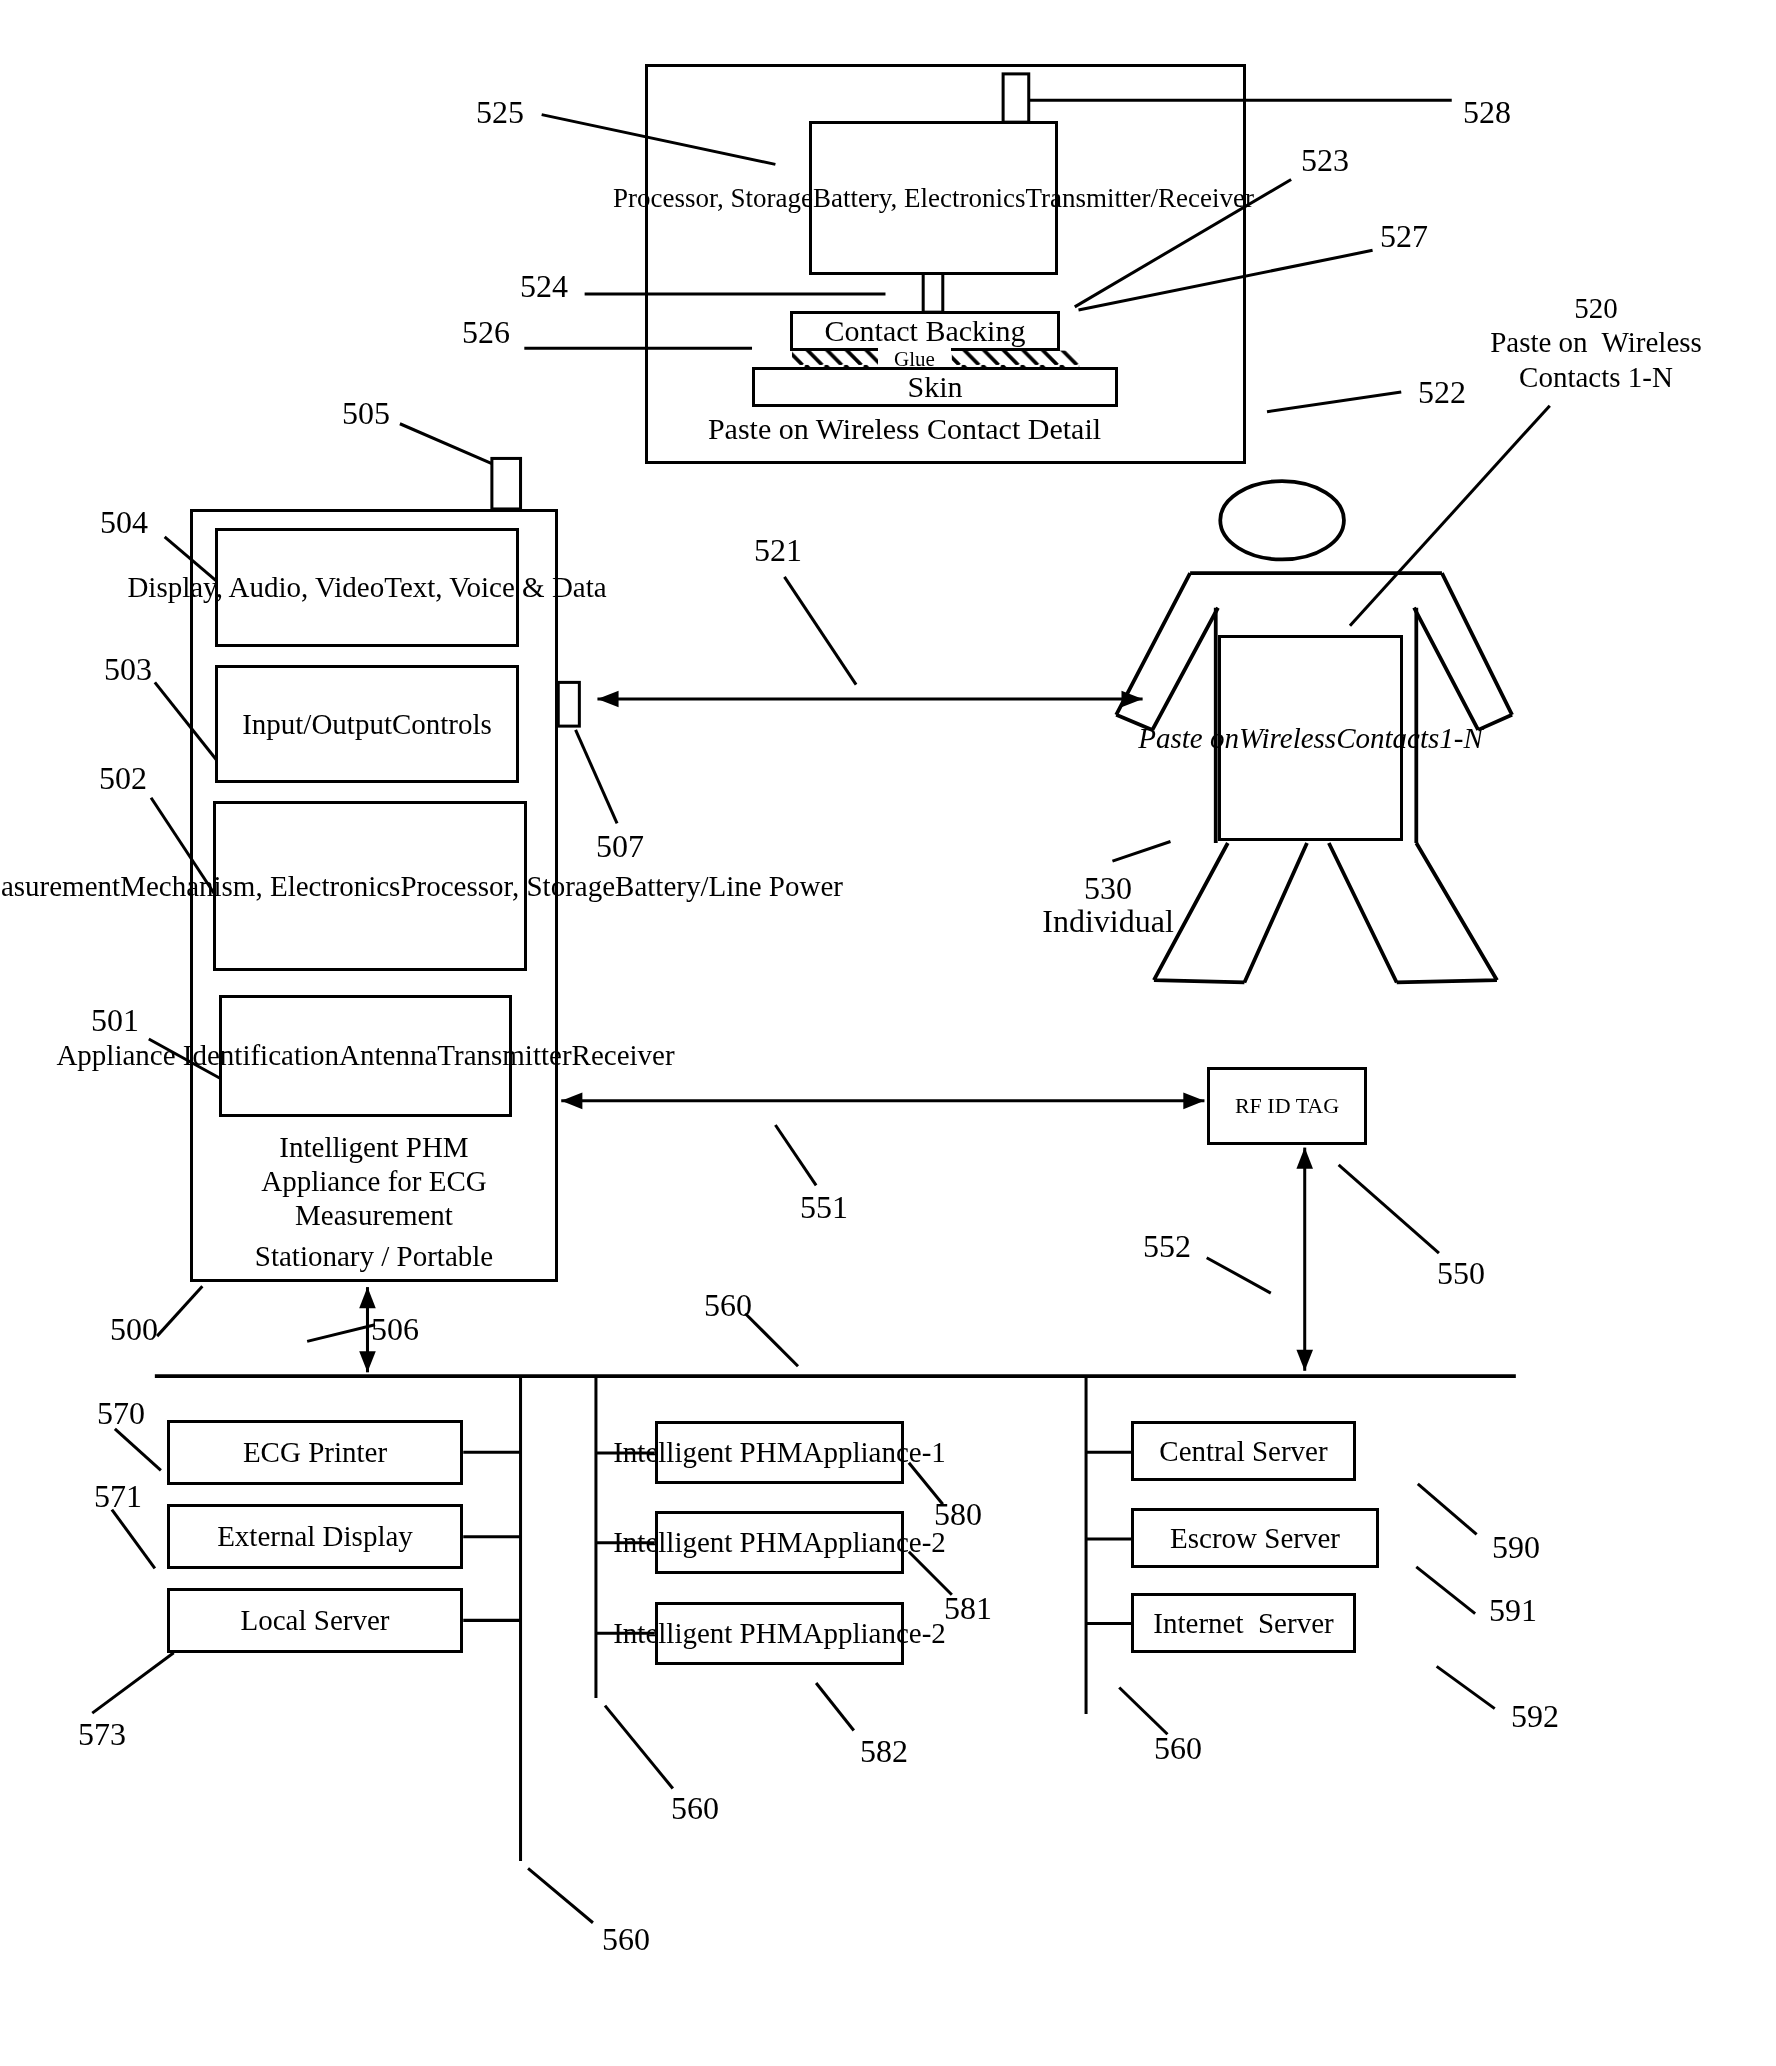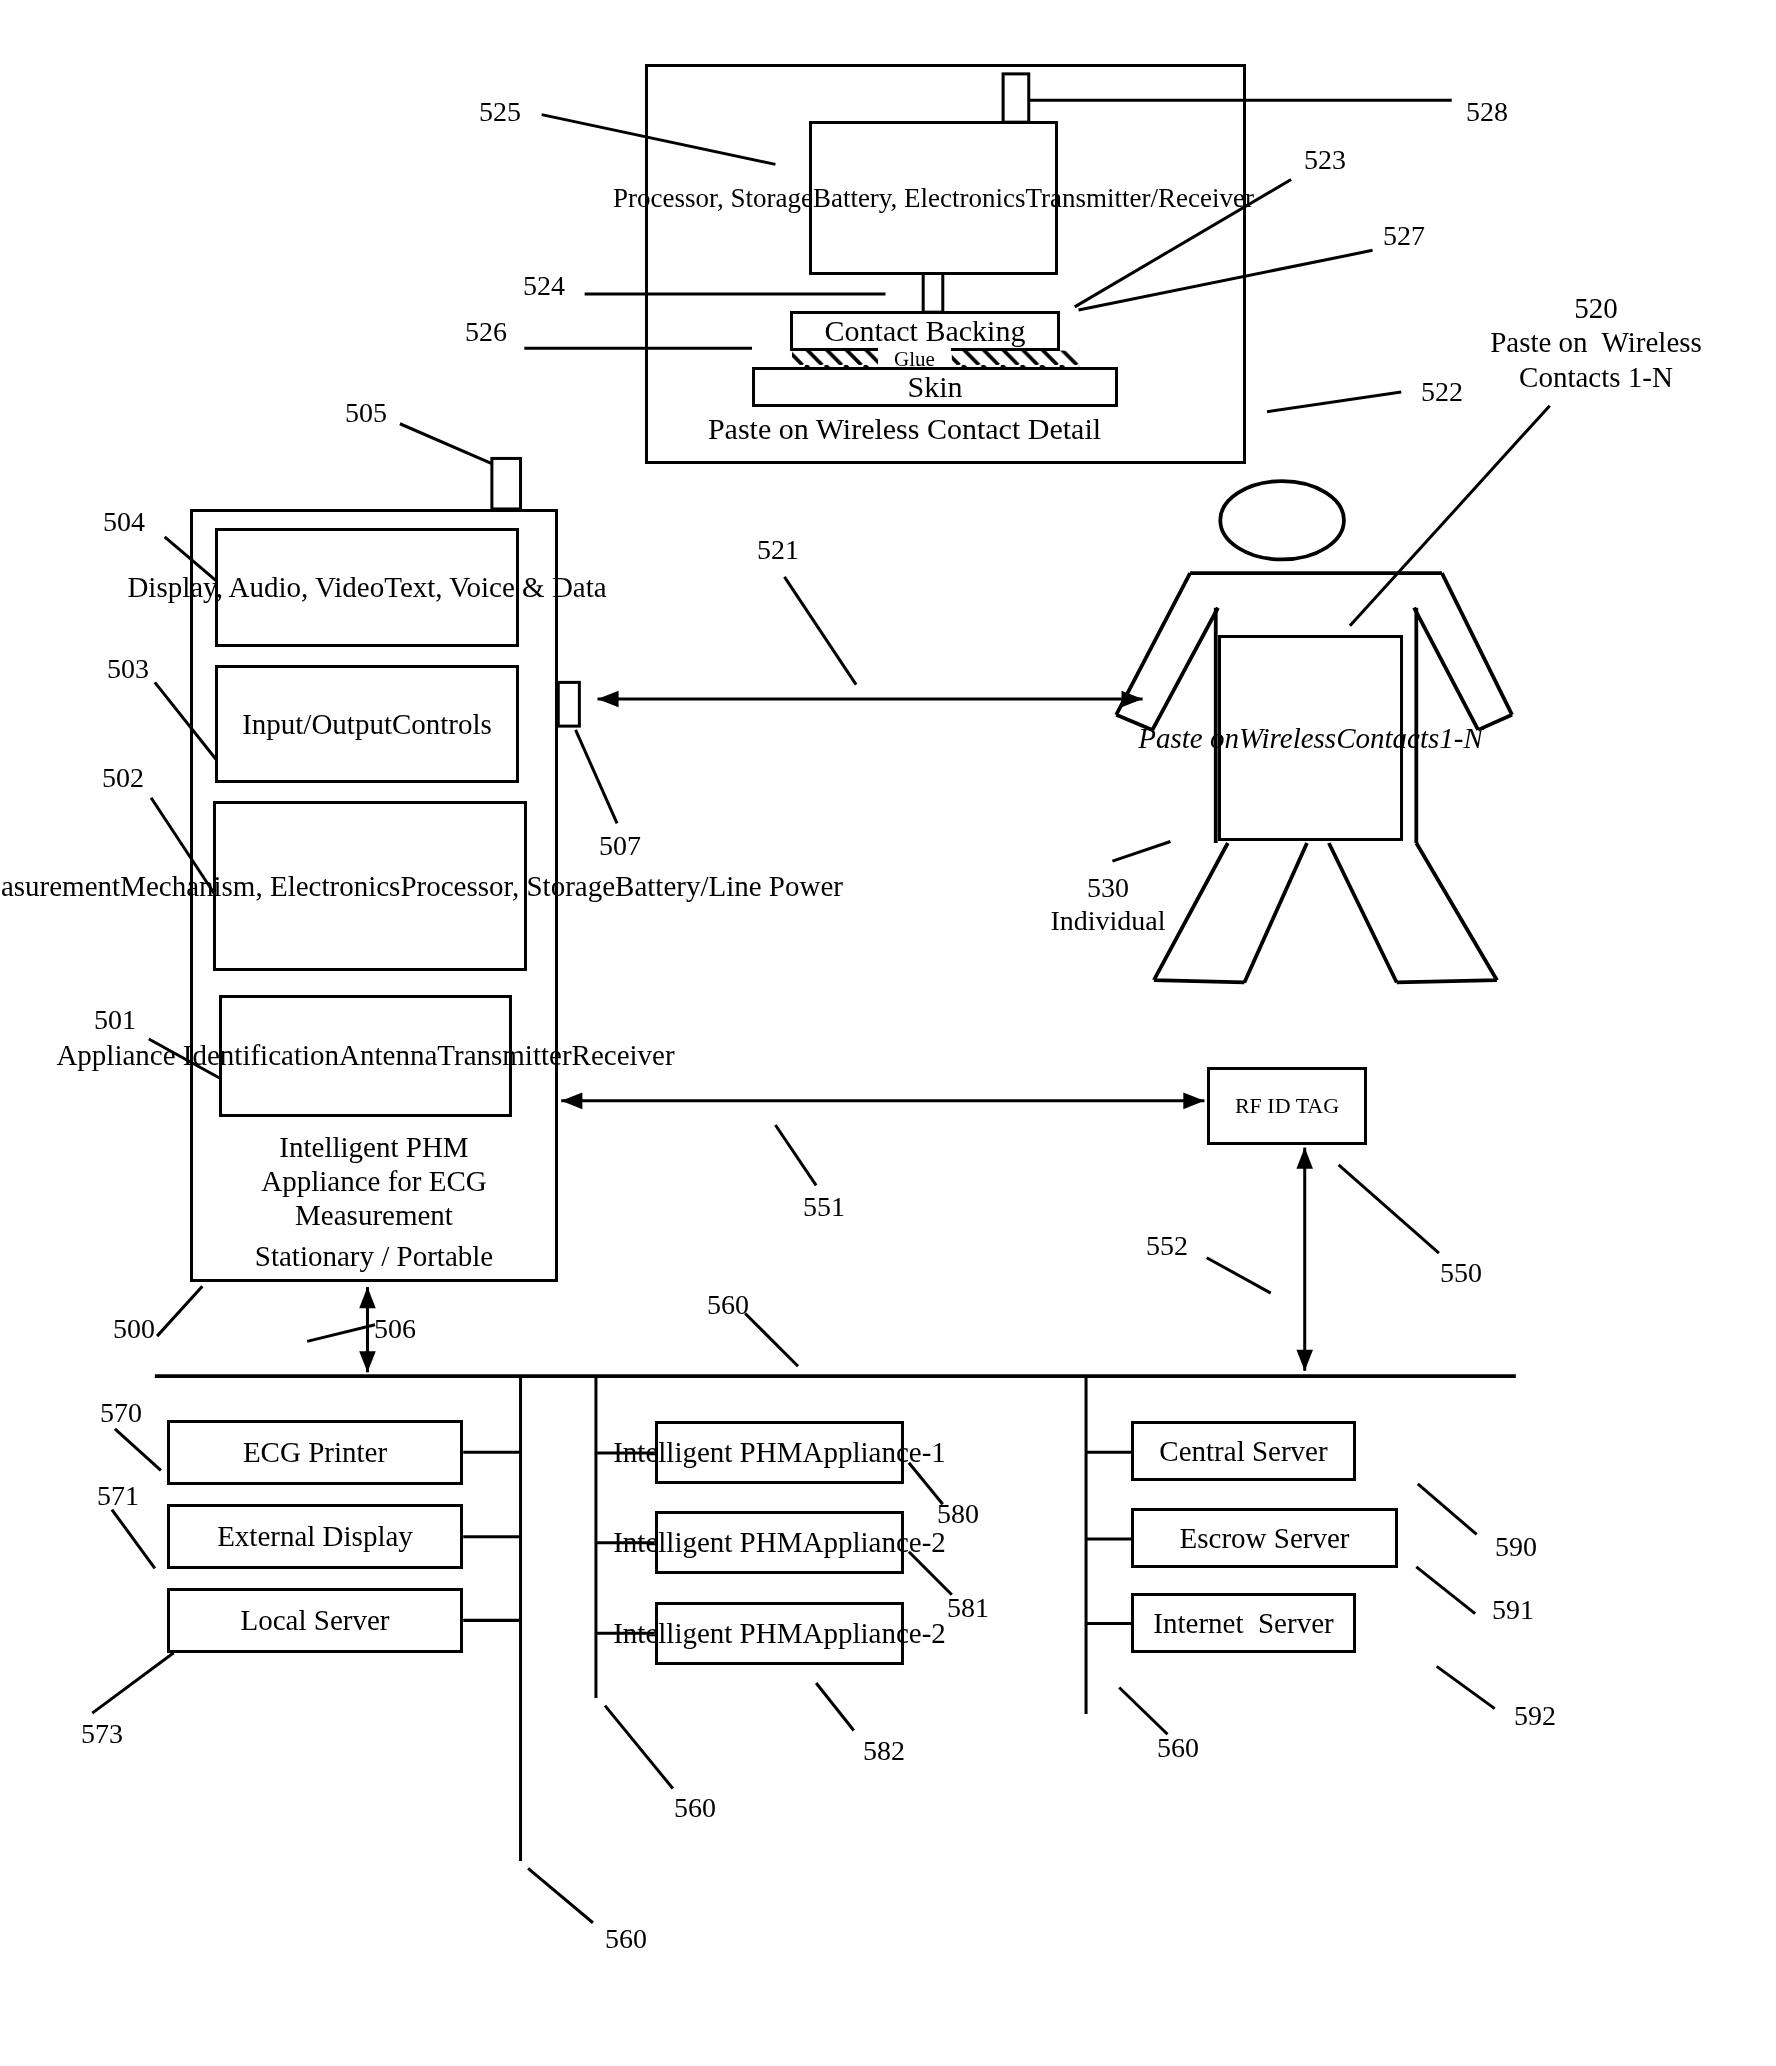--- a/index.html
+++ b/index.html
@@ -15,21 +15,21 @@
   }
   .bx span { display:block; white-space:pre; }
   .nobg { background:transparent; }
   .txt {
     position:absolute; box-sizing:border-box; display:flex; flex-direction:column;
     align-items:center; justify-content:center; text-align:center;
     font-size:29px; line-height:1.18;
   }
   .txt span { display:block; white-space:pre; }
   .ref {
-    position:absolute; transform:translate(-50%,-50%); font-size:28px;
+    position:absolute; transform:translate(-50%,-50%); font-size:32px;
     white-space:nowrap;
   }
   .detail-font { font-size:27px; }
   .glue-lab { background:#fff; font-size:21px; }
 </style>
 </head>
 <body>
 
 <div class="canvas">
 
@@ -230,21 +230,21 @@
     <span>Appliance-2</span>
   </div>
   <div class="bx" style="left:655px; top:1602px; width:249px; height:63px; line-height:1.1;">
     <span>Intelligent PHM</span>
     <span>Appliance-2</span>
   </div>
 
   <div class="bx" style="left:1131px; top:1421px; width:225px; height:60px;">
     <span>Central Server</span>
   </div>
-  <div class="bx" style="left:1131px; top:1508px; width:267px; height:60px;">
+  <div class="bx" style="left:1131px; top:1508px; width:248px; height:60px;">
     <span>Escrow Server</span>
   </div>
   <div class="bx" style="left:1131px; top:1593px; width:225px; height:60px;">
     <span>Internet  Server</span>
   </div>
 
   <div class="ref" style="left:500px; top:112px;">525</div>
   <div class="ref" style="left:1487px; top:112px;">528</div>
   <div class="ref" style="left:1325px; top:160px;">523</div>
   <div class="ref" style="left:1404px; top:236px;">527</div>

